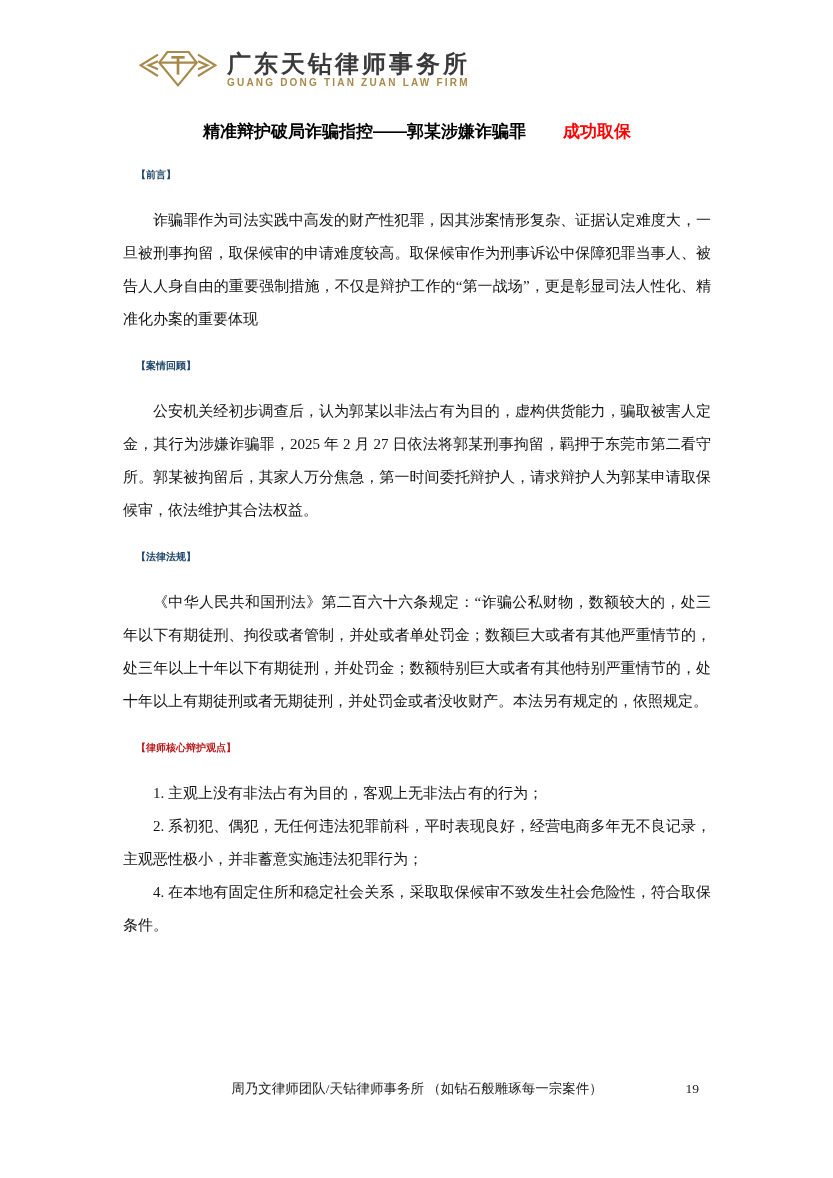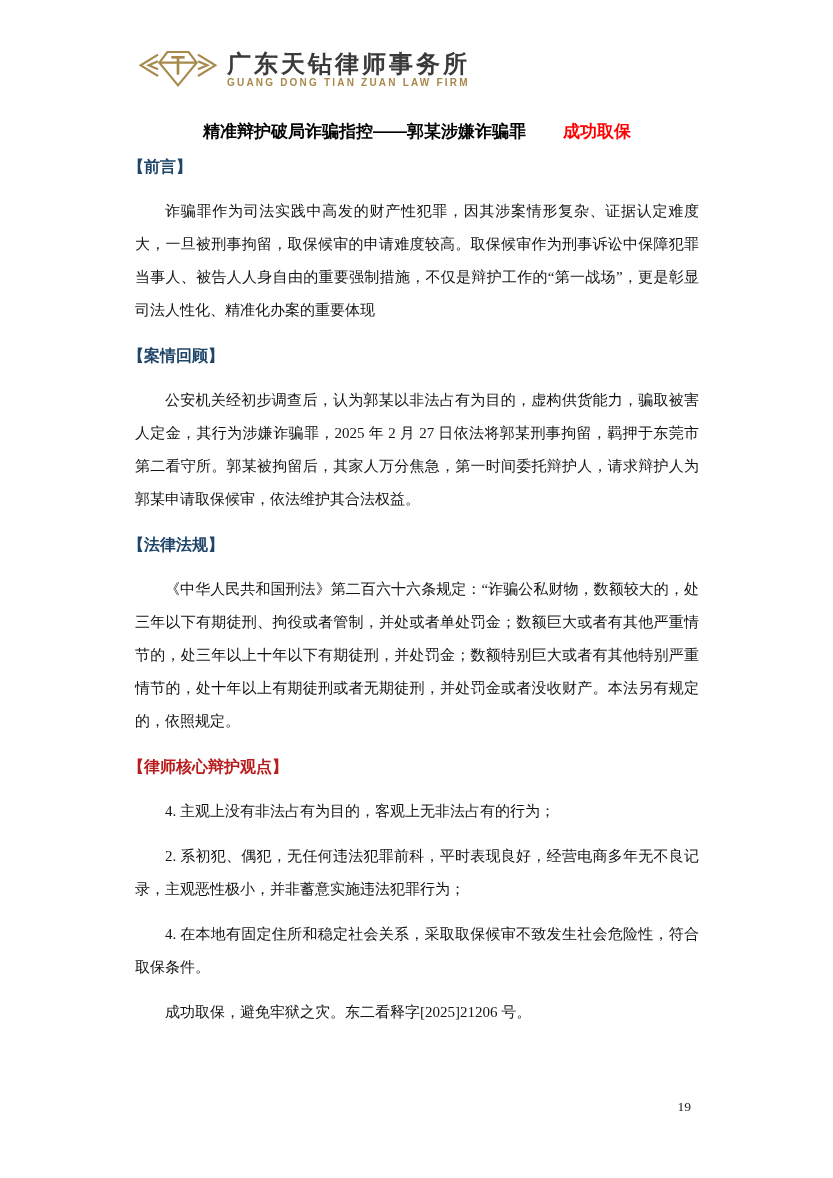--- a/index.html
+++ b/index.html
@@ -28,33 +28,33 @@
   
   .title {
     font-family:"Liberation Sans","DejaVu Sans",sans-serif;
     text-align:center; font-size:17px; font-weight:bold; color:#000;
     margin:25px 0 4px 0; line-height:26px; white-space:nowrap;
   }
 
   
   .section h2 {
     font-family:"Liberation Sans","DejaVu Sans",sans-serif;
-    font-size:16px; font-weight:bold; margin:5px; line-height:33px;
+    font-size:10px; font-weight:bold; margin:13px; line-height:33px;
   }
   .section p {
-    font-size:15px; line-height:33px; margin:12px;
+    font-size:15px; line-height:33px; margin:0;
     text-indent:2em; text-align:justify; color:#141414;
   }
 
   
   .footer {
     position:absolute; left:123px; right:122px; bottom:80px;
     font-size:13.5px; color:#222; text-align:center; line-height:18px;
   }
-  .page-number { position:absolute; right:20px; top:0; font-size:13.5px; }
+  .page-number { position:absolute; right:12px; top:0; font-size:13.5px; }
 </style>
 </head>
 <body>
 
 <div class="page">
   <div class="content">
 
     <header class="logo">
       <span class="logo-icon">
         <svg width="80" height="46" viewBox="0 0 120 68" fill="none" xmlns="http://www.w3.org/2000/svg">
@@ -93,27 +93,27 @@
       <p>公安机关经初步调查后，认为郭某以非法占有为目的，虚构供货能力，骗取被害人定金，其行为涉嫌诈骗罪，2025 年 2 月 27 日依法将郭某刑事拘留，羁押于东莞市第二看守所。郭某被拘留后，其家人万分焦急，第一时间委托辩护人，请求辩护人为郭某申请取保候审，依法维护其合法权益。</p>
     </section>
 
     <section class="section">
       <h2 style="color:#1f4569;">【法律法规】</h2>
       <p>《中华人民共和国刑法》第二百六十六条规定：“诈骗公私财物，数额较大的，处三年以下有期徒刑、拘役或者管制，并处或者单处罚金；数额巨大或者有其他严重情节的，处三年以上十年以下有期徒刑，并处罚金；数额特别巨大或者有其他特别严重情节的，处十年以上有期徒刑或者无期徒刑，并处罚金或者没收财产。本法另有规定的，依照规定。</p>
     </section>
 
     <section class="section">
       <h2 style="color:#b91c1c;">【律师核心辩护观点】</h2>
-      <p>4. 主观上没有非法占有为目的，客观上无非法占有的行为；</p>
+      <p>1. 主观上没有非法占有为目的，客观上无非法占有的行为；</p>
       <p>2. 系初犯、偶犯，无任何违法犯罪前科，平时表现良好，经营电商多年无不良记录，主观恶性极小，并非蓄意实施违法犯罪行为；</p>
       <p>4. 在本地有固定住所和稳定社会关系，采取取保候审不致发生社会危险性，符合取保条件。</p>
     </section>
 
     <section class="section">
-      <p>成功取保，避免牢狱之灾。东二看释字[2025]21206 号。</p>
     </section>
 
   </div>
 
   <footer class="footer">
+    <span class="footer-text">周乃文律师团队/天钻律师事务所 （如钻石般雕琢每一宗案件）</span>
     <span class="page-number">19</span>
   </footer>
 </div>
 
 </body></html>

